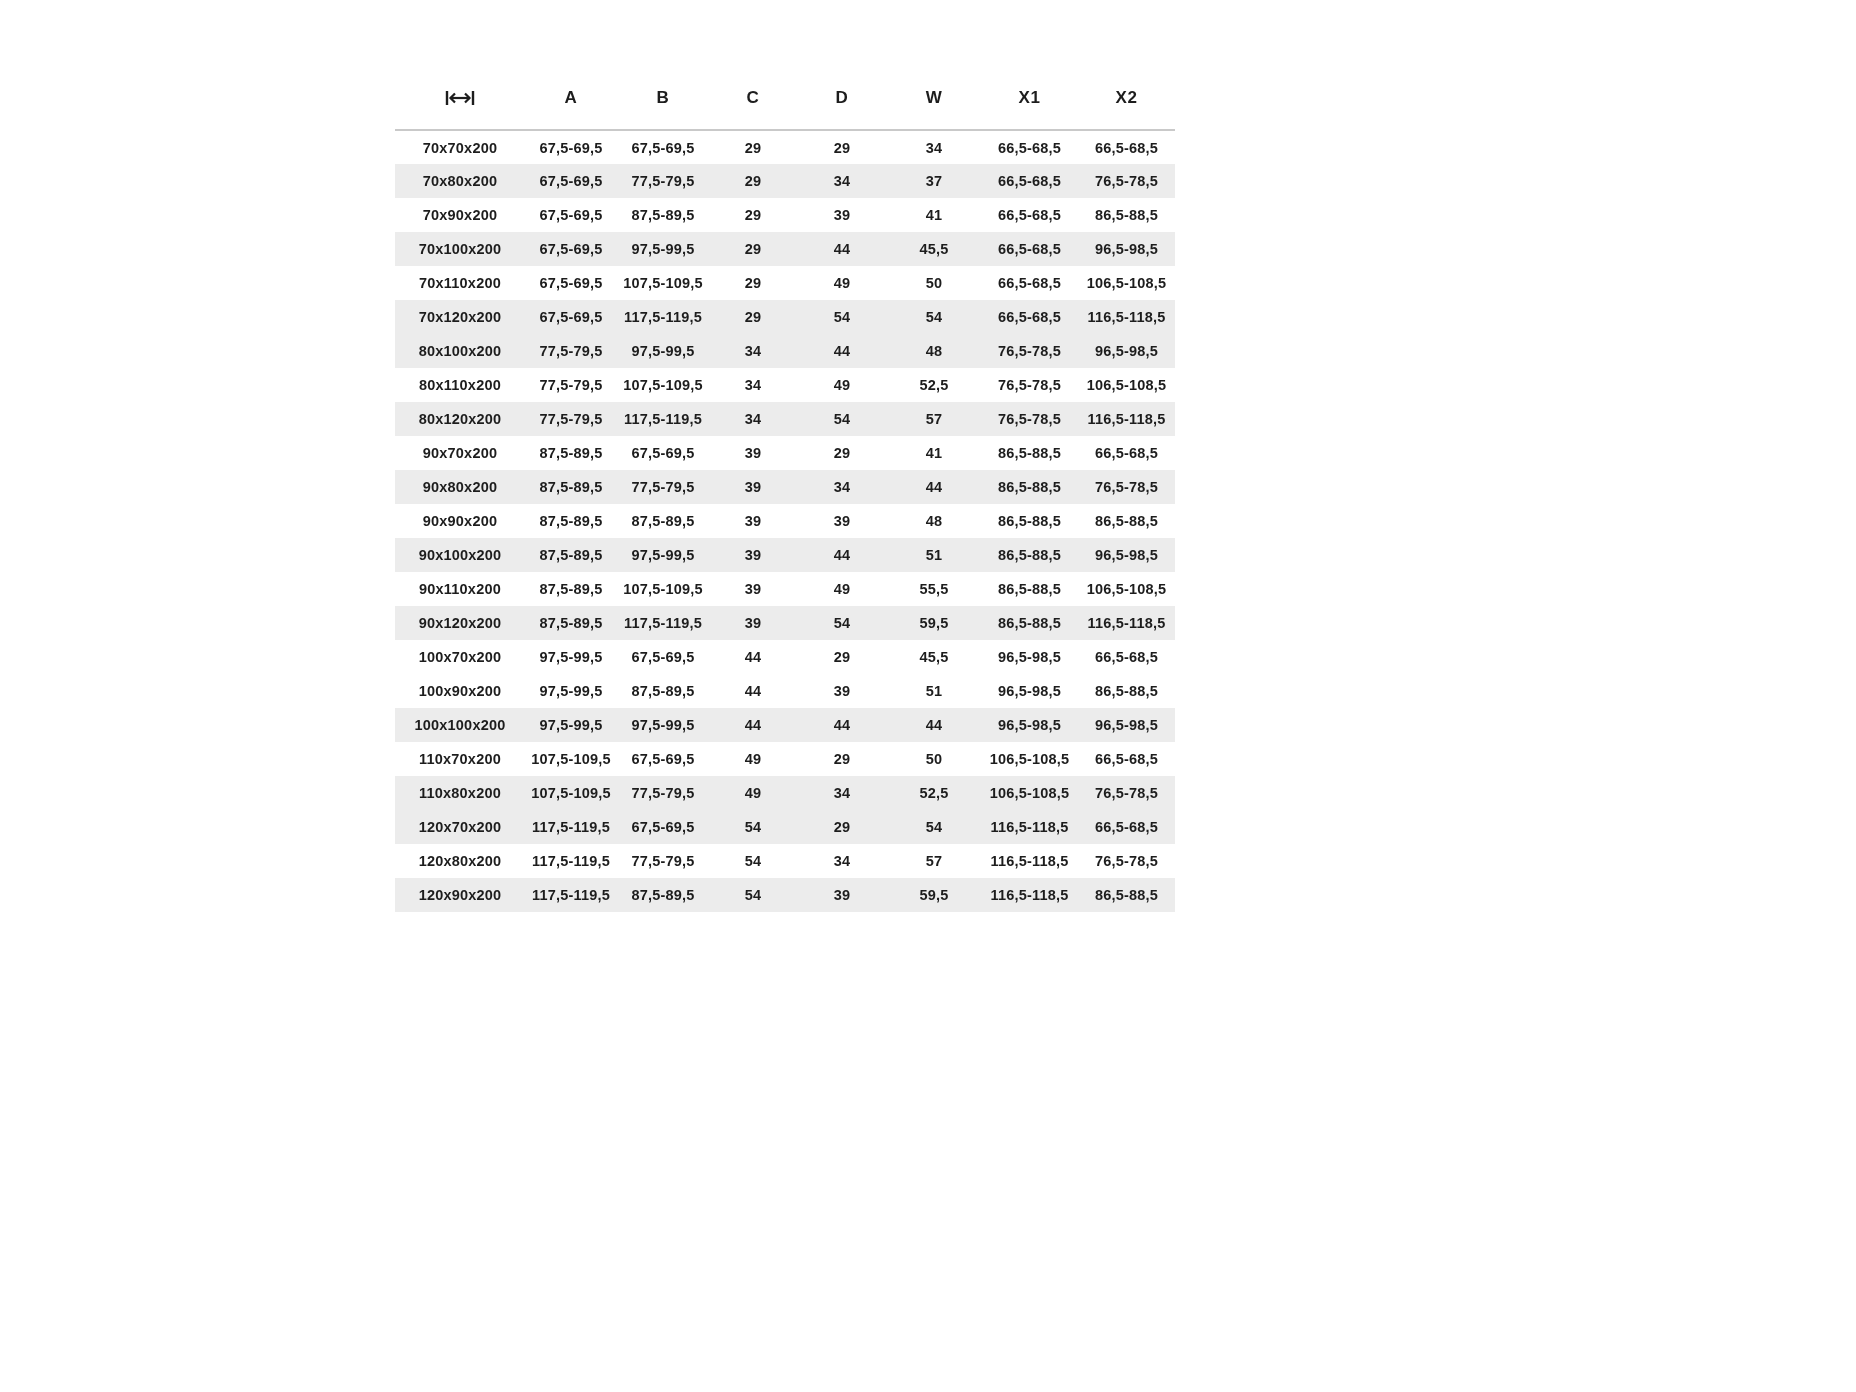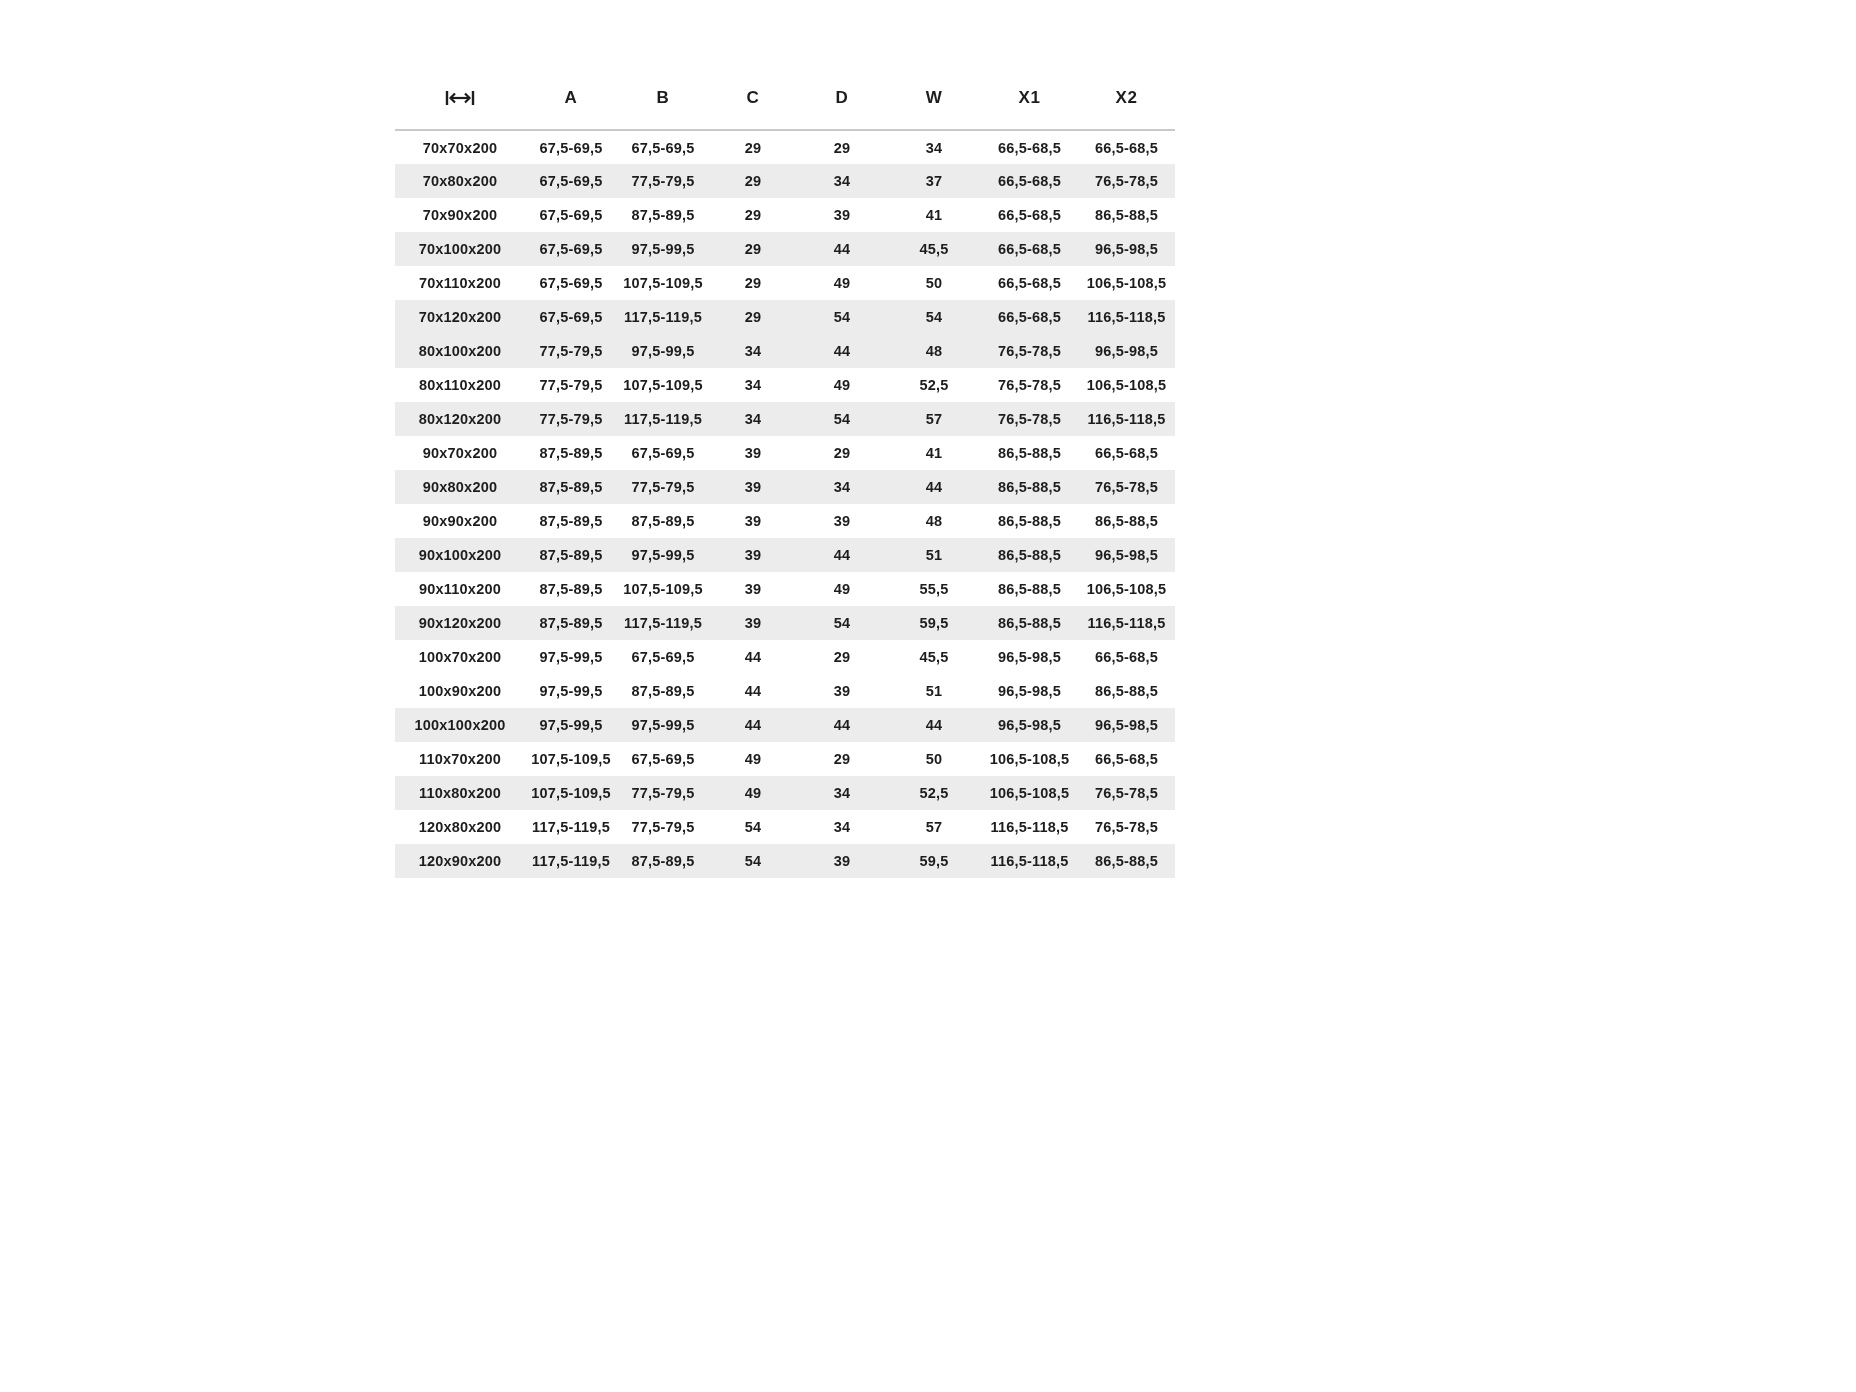--- a/index.html
+++ b/index.html
@@ -287,20 +287,30 @@
         <tr class="striped">
           <td>110x80x200</td>
           <td>107,5-109,5</td>
           <td>77,5-79,5</td>
           <td>49</td>
           <td>34</td>
           <td>52,5</td>
           <td>106,5-108,5</td>
           <td>76,5-78,5</td>
         </tr>
+        <tr class="striped">
+          <td>120x70x200</td>
+          <td>117,5-119,5</td>
+          <td>67,5-69,5</td>
+          <td>54</td>
+          <td>29</td>
+          <td>54</td>
+          <td>116,5-118,5</td>
+          <td>66,5-68,5</td>
+        </tr>
         <tr>
           <td>120x80x200</td>
           <td>117,5-119,5</td>
           <td>77,5-79,5</td>
           <td>54</td>
           <td>34</td>
           <td>57</td>
           <td>116,5-118,5</td>
           <td>76,5-78,5</td>
         </tr>

